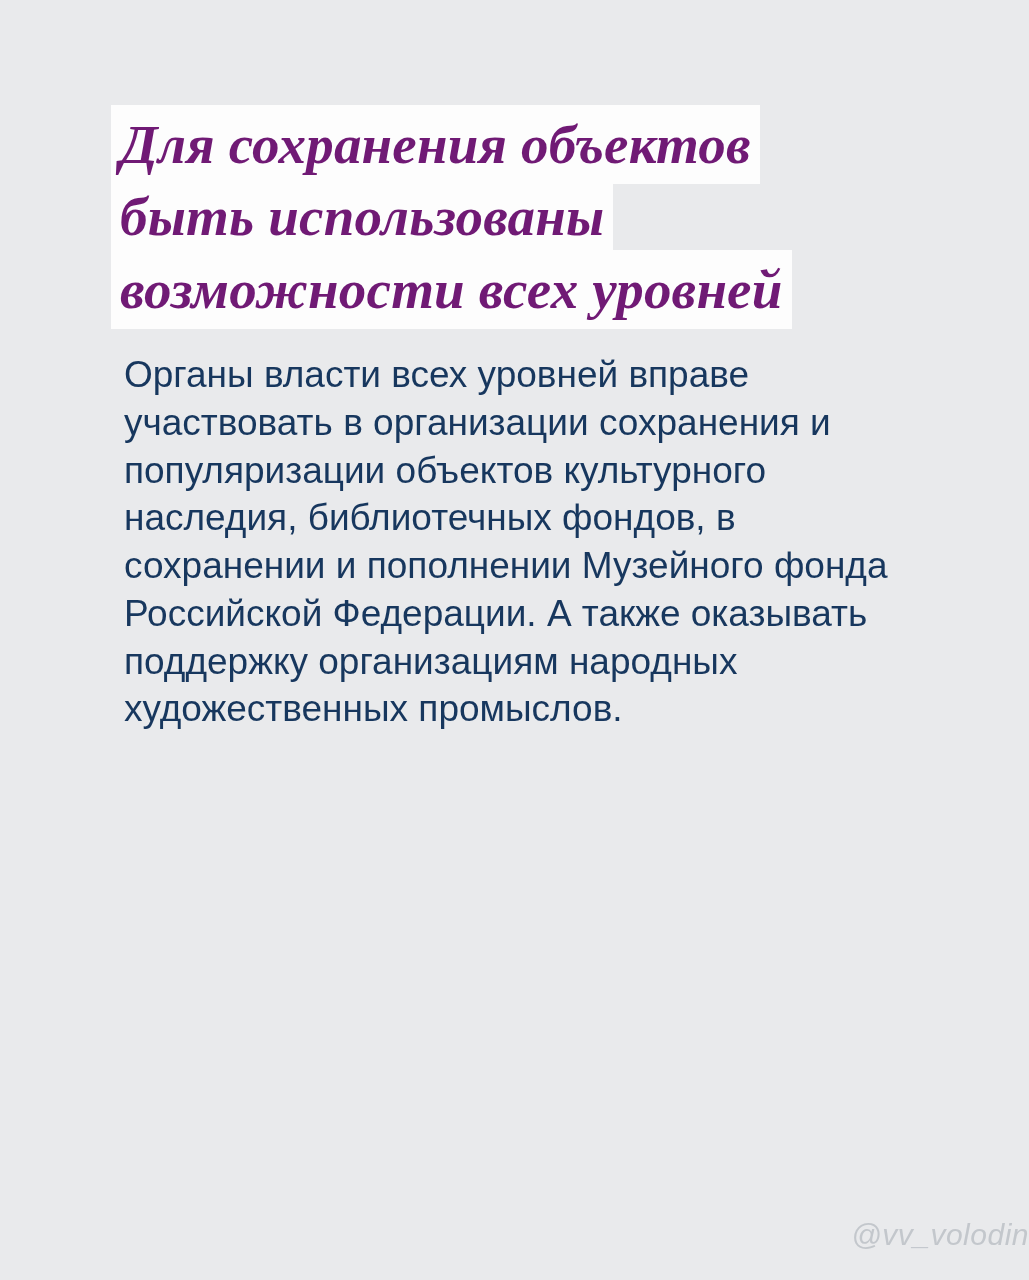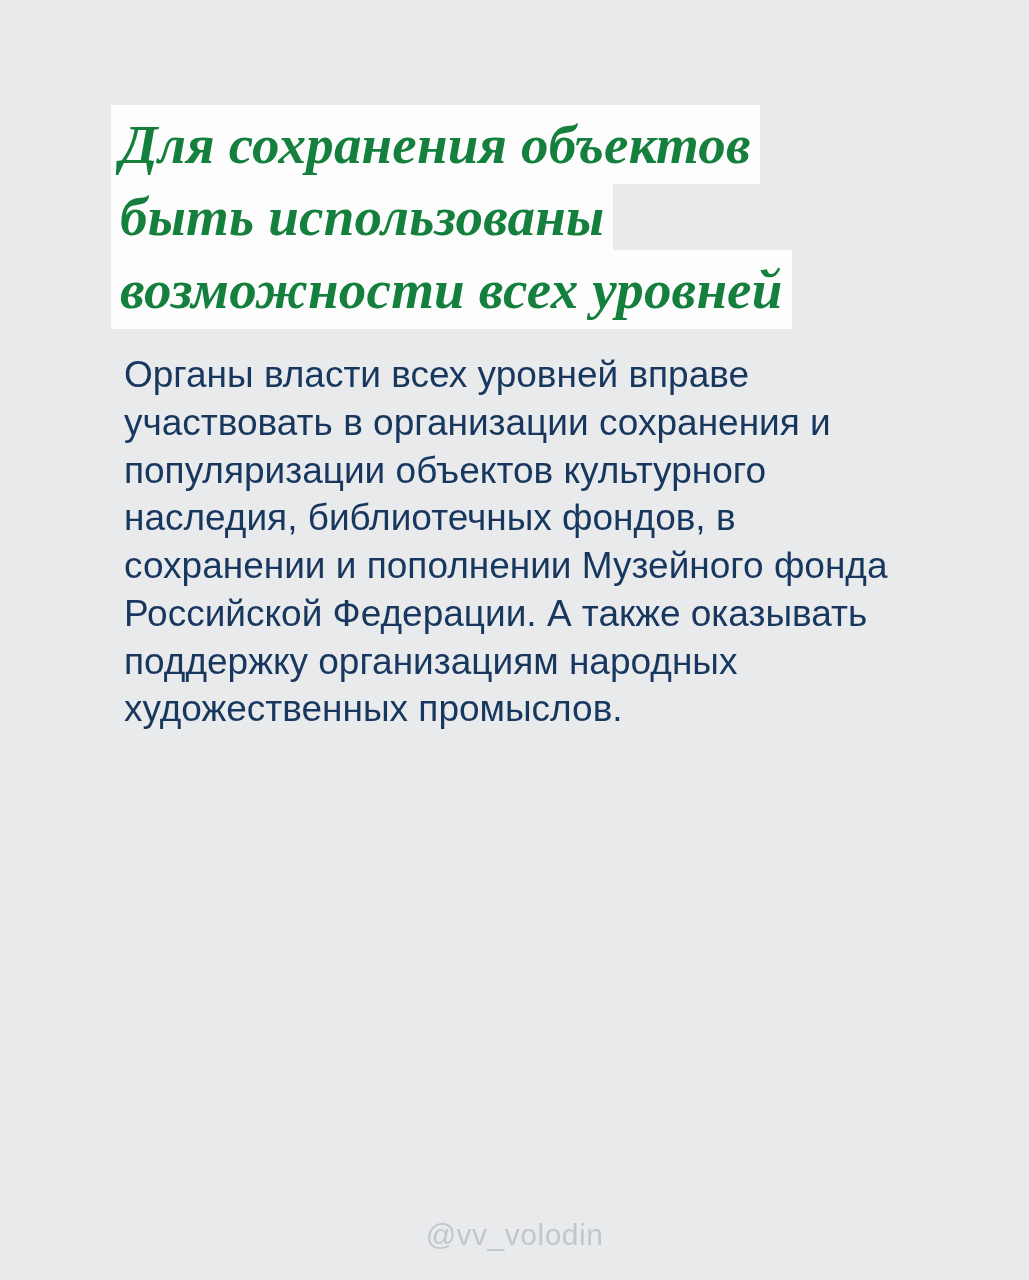--- a/index.html
+++ b/index.html
@@ -26,21 +26,21 @@
   }
 
   .headline {
     margin: 0 0 22px 0;
     padding: 0;
     font-family: "Liberation Serif", serif;
     font-style: italic;
     font-weight: 700;
     font-size: 55px;
     line-height: 1.19;
-    color: #15803d;
+    color: #701a75;
     letter-spacing: 0.2px;
   }
 
   .headline .hl-line {
     display: block;
   }
 
   .headline .hl-line span {
     display: inline-block;
     background: #fdfdfd;
@@ -60,25 +60,26 @@
   }
 
   .body-text + .body-text {
   }
 
   .watermark {
     position: absolute;
     left: 0;
     right: 0;
     bottom: 28px;
-    text-align: center;
+    text-align: right;
     font-family: "Liberation Sans", sans-serif;
     font-size: 30px;
     color: #c3c7cc;
     letter-spacing: 0.5px;
+    font-style: italic;
   }
 </style>
 </head>
 <body>
 
 <div class="card">
 
   <h1 class="headline">
     <span class="hl-line"><span>Для сохранения объектов</span></span>
     <span class="hl-line"><span>быть использованы</span></span>

